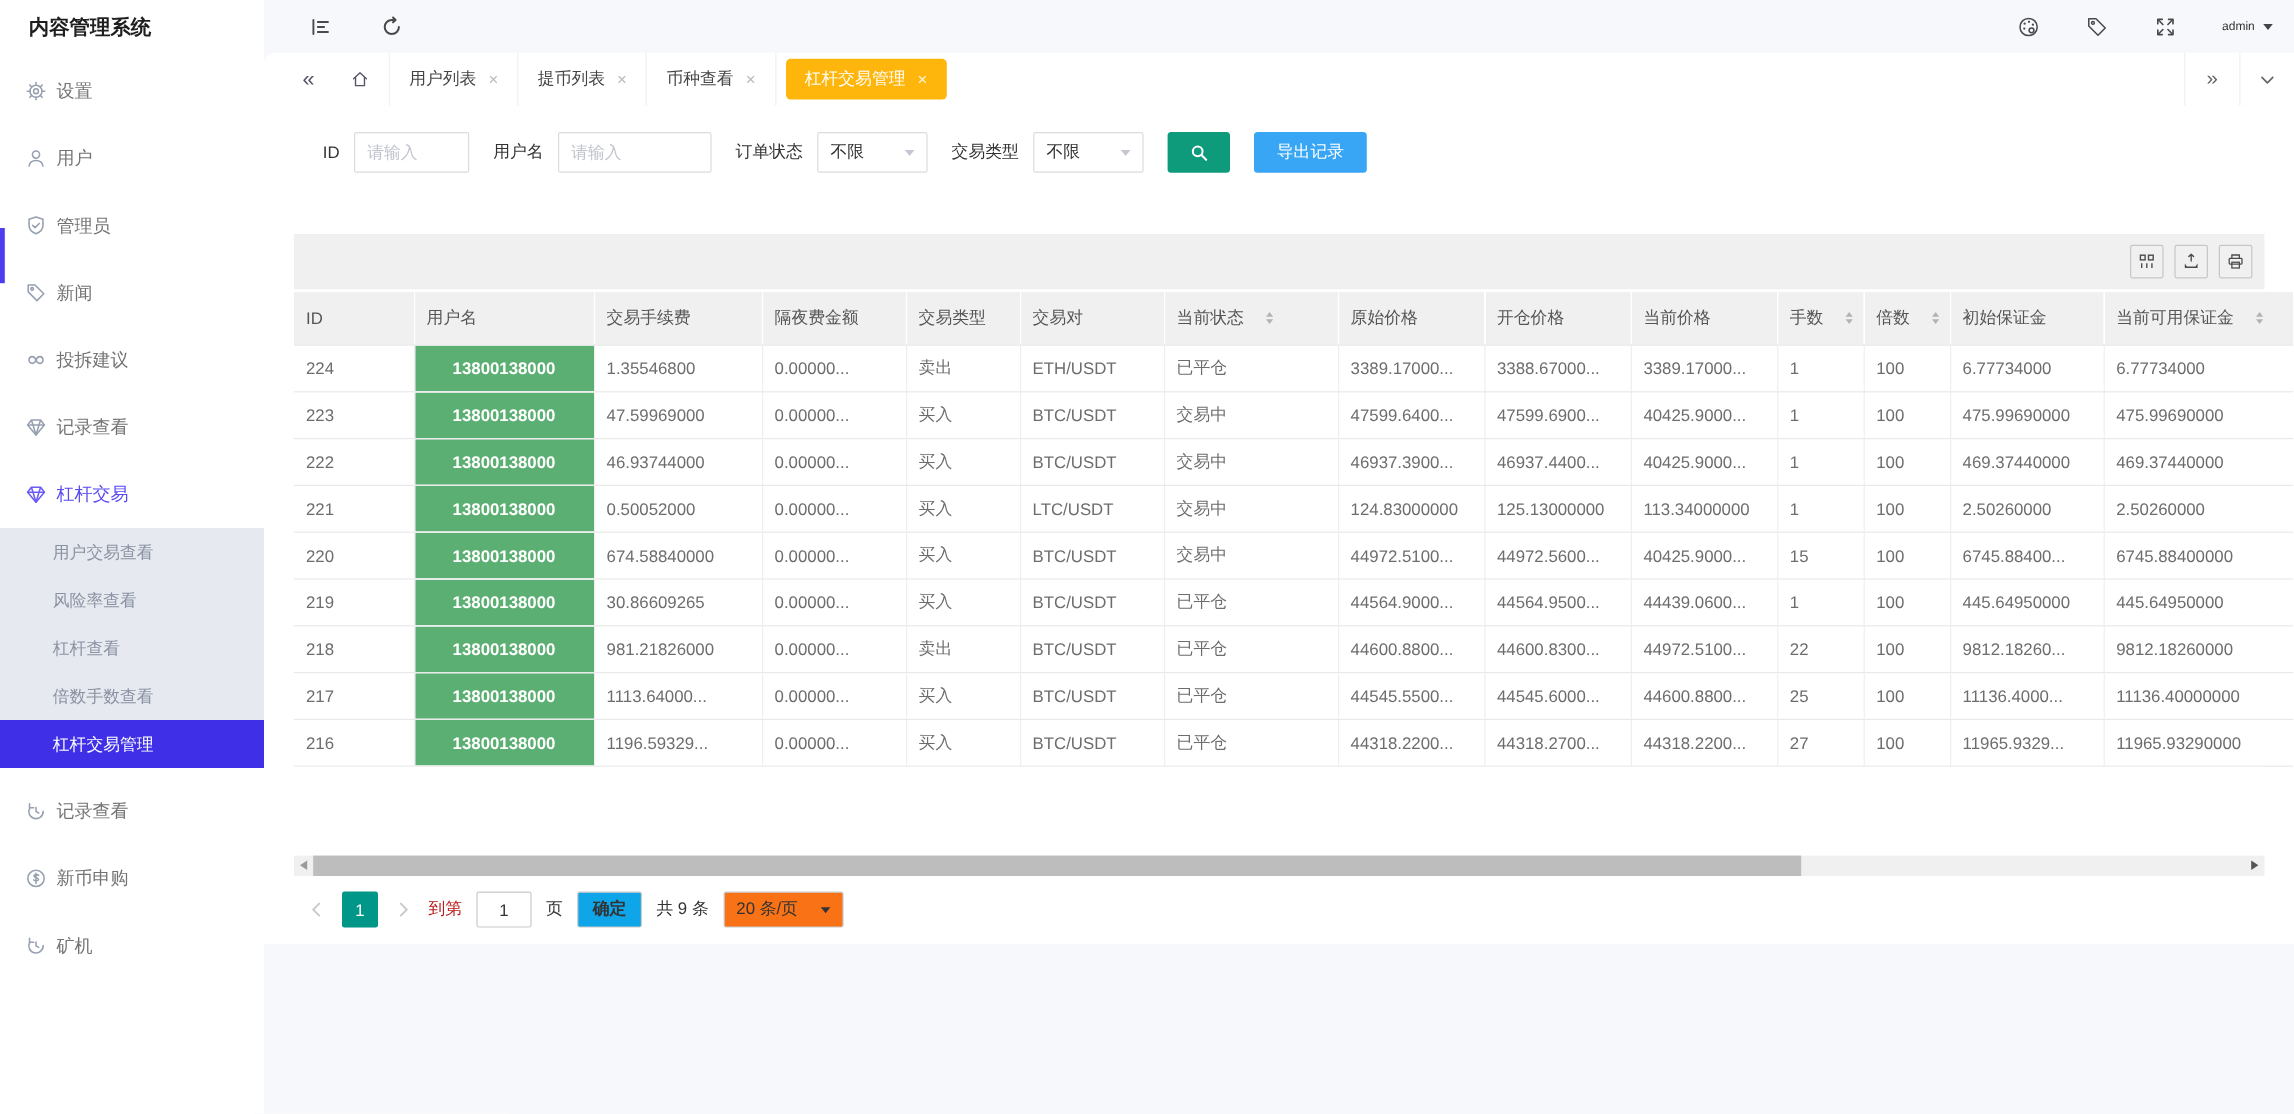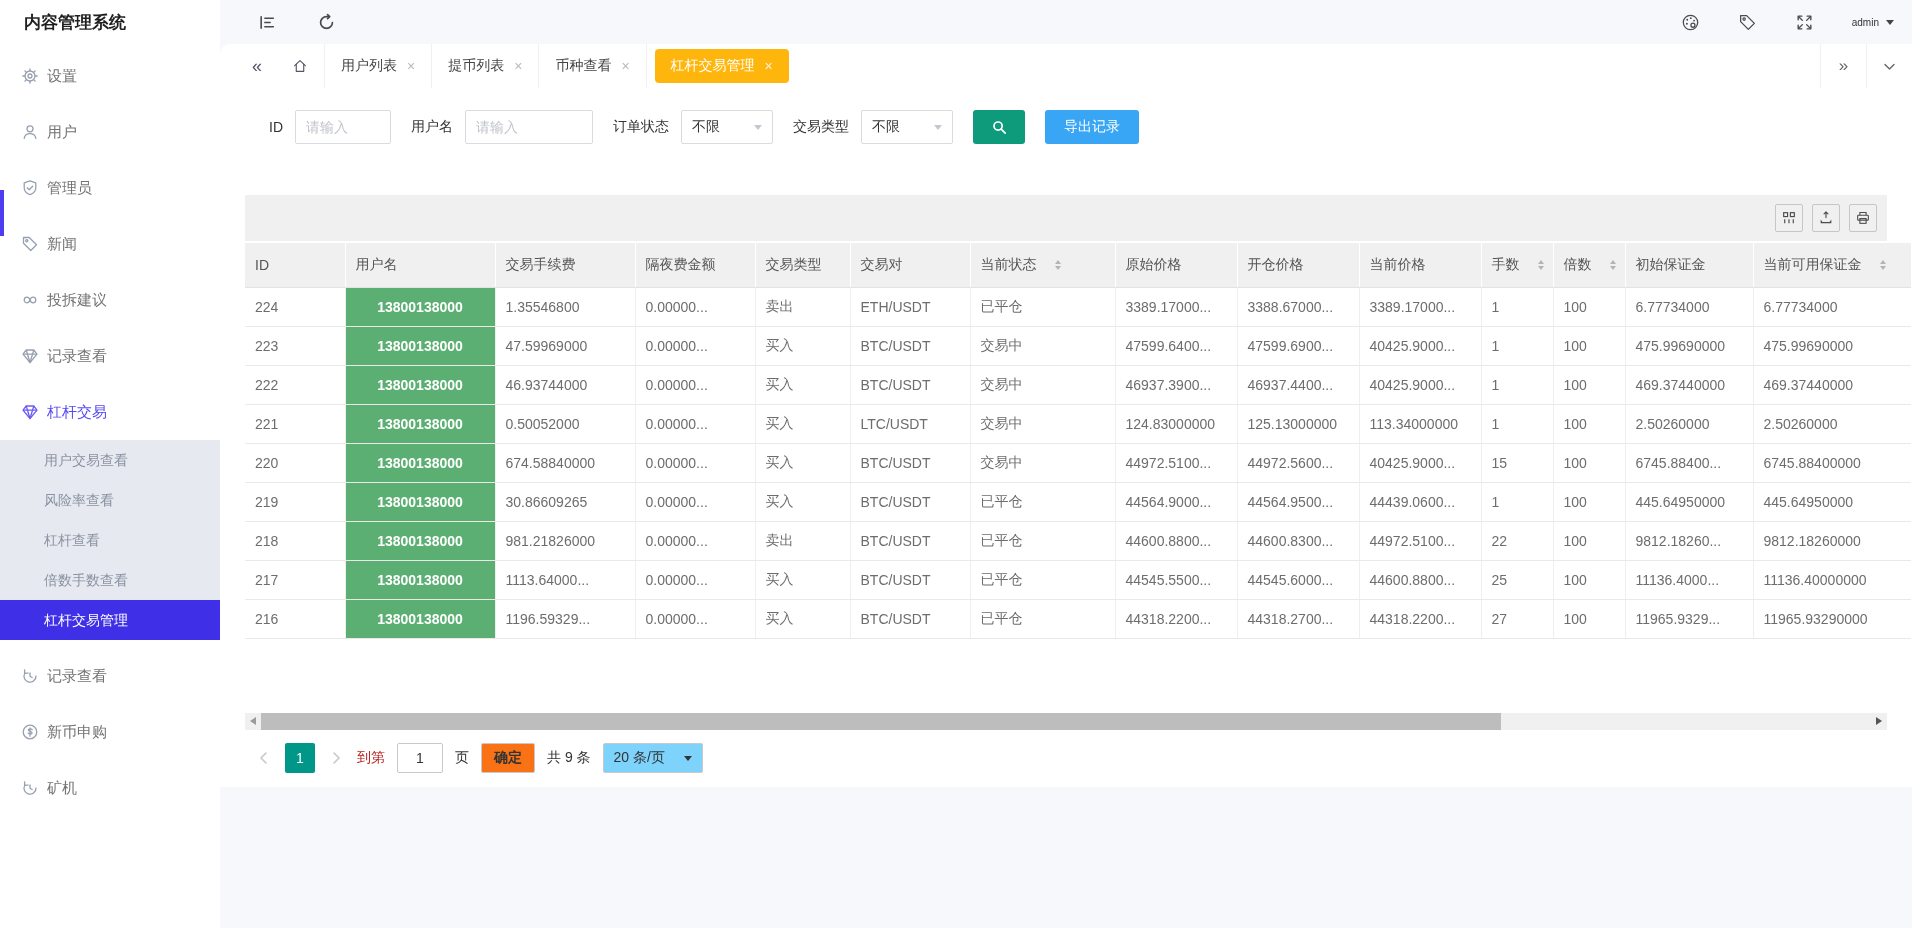--- a/index.html
+++ b/index.html
@@ -85,22 +85,22 @@
   .hs-arrow-r { width:0; height:0; border-top:4.5px solid transparent; border-bottom:4.5px solid transparent; border-left:6px solid #555; margin-right:5px; }
   .hs-thumb { position:absolute; left:16px; top:0; height:17px; width:1240px; background:#bdbdbd; }
 
   
   .pager { height:57px; display:flex; align-items:center; gap:12px; padding-left:10px; font-size:14px; color:#333; background:#fff; }
   .pg-chev { width:18px; height:18px; color:#c8c8c8; cursor:pointer; }
   .pg-chev svg { width:100%; height:100%; }
   .pg-current { min-width:30px; height:30px; background:#009688; color:#fff; border-radius:2px; display:flex; align-items:center; justify-content:center; cursor:pointer; }
   .pg-goto { color:#b91c1c; }
   .pg-input { width:46px; height:30px; border:1px solid #c9c9c9; border-radius:2px; text-align:center; font-size:14px; color:#333; outline:none; font-family:inherit; }
-  .pg-confirm { height:30px; padding:0 12px; background:#f97316; border:1px solid #c9c9c9; border-radius:2px; font-size:14px; font-weight:700; color:#333; cursor:pointer; font-family:inherit; }
-  .pg-size { height:30px; border:1px solid #c9c9c9; border-radius:2px; display:flex; align-items:center; gap:19px; padding:0 10px; cursor:pointer; background:#7dd3fc; }
+  .pg-confirm { height:30px; padding:0 12px; background:#0ea5e9; border:1px solid #c9c9c9; border-radius:2px; font-size:14px; font-weight:700; color:#333; cursor:pointer; font-family:inherit; }
+  .pg-size { height:30px; border:1px solid #c9c9c9; border-radius:2px; display:flex; align-items:center; gap:19px; padding:0 10px; cursor:pointer; background:#f97316; }
   .pg-size .caret { width:0; height:0; border-left:4.5px solid transparent; border-right:4.5px solid transparent; border-top:5.5px solid #333; }
 </style>
 </head>
 <body>
 
 <div class="app">
 
   <aside class="sidebar">
     <div class="sidebar-title">内容管理系统</div>
     <nav class="side-nav">

